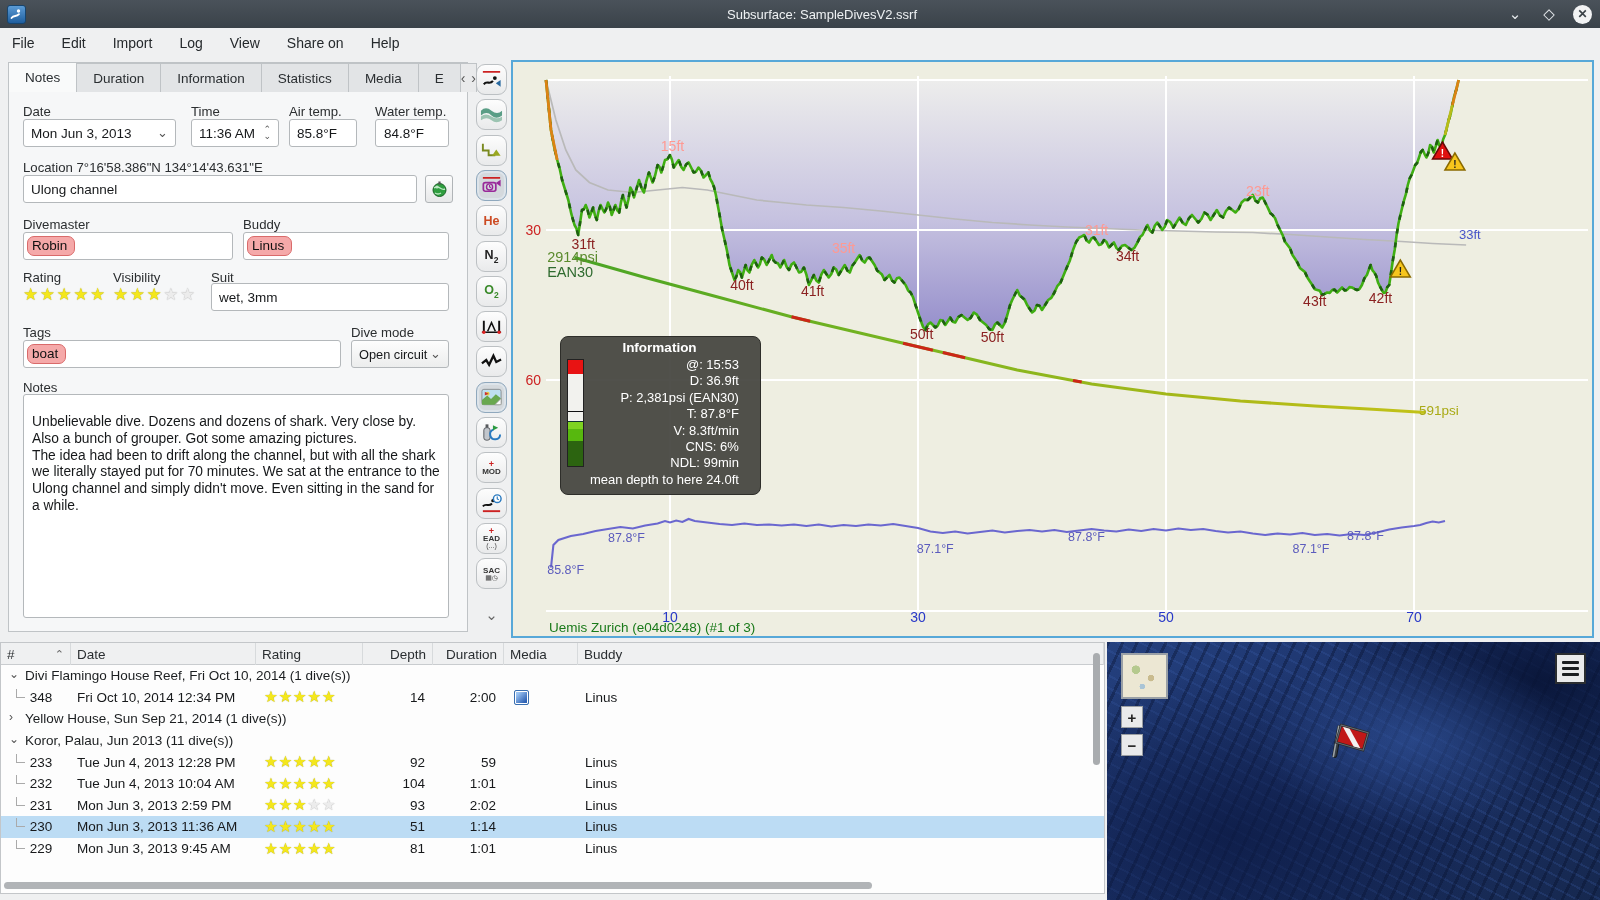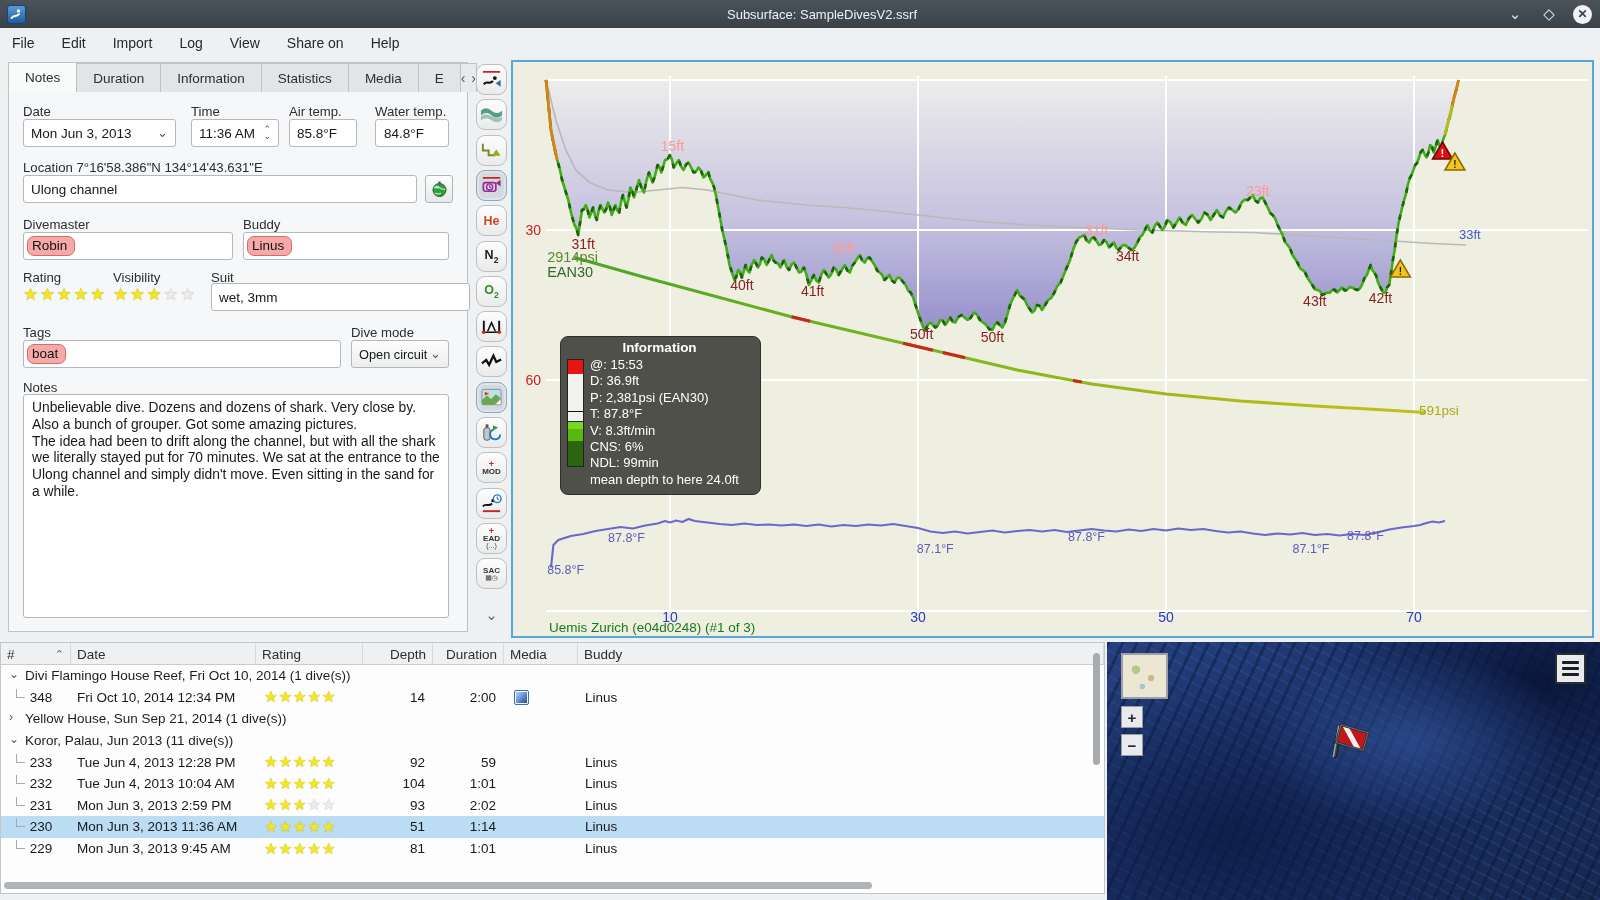--- a/index.html
+++ b/index.html
@@ -33,21 +33,21 @@
   .flabel { position:absolute; font-size:13.2px; color:#2b2e30; white-space:nowrap; }
   .input { position:absolute; background:#fff; border:1px solid #b4b8bb; border-radius:3px; height:28px;
     display:flex; align-items:center; padding:0 7px; font-size:13.5px; color:#16181a; white-space:nowrap; overflow:hidden; }
   .combo-arrow { margin-left:auto; color:#555; font-size:13px; line-height:8px; }
   .spin { margin-left:auto; display:flex; flex-direction:column; color:#555; font-size:9px; line-height:7px; }
   .chip { background:#f5a9a9; border:1px solid #d96a6a; border-radius:7px; padding:1px 7px 2px 4px; font-size:13.5px; color:#111; }
   .stars { position:absolute; font-size:17px; letter-spacing:1.5px; white-space:nowrap; }
   .star-on { color:#f4e71c; text-shadow:0 0 1px #8e8a12; }
   .star-off { color:#ececec; text-shadow:0 0 1px #9a9a9a; }
   #notes-box { position:absolute; left:14px; top:331px; width:426px; height:224px; background:#fff;
-    border:1px solid #b4b8bb; border-radius:3px; padding:5px 8px; font-size:13.8px; line-height:1.22;
+    border:1px solid #b4b8bb; border-radius:3px; padding:19px 8px; font-size:13.8px; line-height:1.22;
     color:#16181a; white-space:pre-wrap; }
   #globe-btn { position:absolute; display:flex; align-items:center; justify-content:center;
     background:linear-gradient(#fdfdfd,#e7e8e9); border:1px solid #b0b4b7; border-radius:3px; }
 
   
   #profile-toolbar { position:absolute; left:474px; top:62px; width:36px; height:570px; }
   .tbtn { position:absolute; left:2px; width:31px; height:31px; border:1px solid #bcc0c3; border-radius:9px;
     background:linear-gradient(#fdfdfd,#e9eaeb); display:flex; align-items:center; justify-content:center; overflow:hidden; }
   .tbtn.active { background:#d4d9dd; border:1px solid #8fa8bd; box-shadow:0 0 0 2px #dde4ea inset; }
   .tbtn .txticon { font-weight:bold; font-size:12.5px; }
@@ -58,21 +58,21 @@
 
   
   #chart-panel { position:absolute; left:511px; top:60px; width:1083px; height:578px;
     background:#eeeee1; border:2px solid #57a8d8; }
   #chart-svg { position:absolute; left:0; top:0; }
   #info-tooltip { position:absolute; left:47px; top:274px; width:201px; background:rgba(68,68,62,0.93);
     border:1px solid #2e2e2a; border-radius:8px; color:#fff; padding:3px 8px 6px 6px; }
   #info-title { text-align:center; font-weight:bold; font-size:13.5px; margin-bottom:2px; }
   #info-body { display:flex; gap:6px; }
   #info-colorbar { width:17px; display:flex; flex-direction:column; border:1px solid #222; height:108px; margin-top:2px; }
-  #info-rows { font-size:13px; line-height:16.4px; white-space:nowrap; }
+  #info-rows { font-size:13px; line-height:16.4px; white-space:nowrap;text-align:right; }
 
   
   #dive-list { position:absolute; left:0px; top:642px; width:1105px; height:252px; background:#fdfdfd;
     border:1px solid #c3c6c9; }
   #dl-header { display:grid; grid-template-columns:70px 185px 107px 70px 71px 74px auto; height:22px;
     background:#eff0f1; border-bottom:1px solid #c9cccf; font-size:13.5px; color:#2a2e31; align-items:center; }
   #dl-header .hcell { padding:0 6px; border-right:1px solid #d7dadc; height:22px; display:flex; align-items:center; }
   #dl-header .hr { justify-content:flex-end; }
   .dl-row { display:grid; grid-template-columns:70px 185px 107px 70px 71px 74px auto; height:21.6px;
     align-items:center; font-size:13.5px; color:#17191b; }
@@ -203,21 +203,21 @@
   <div class="flabel" style="left:234px;top:154px;">Buddy</div>
   <div class="input" style="left:234px;top:169px;width:206px;padding:0 3px;">
     <span class="chip">Linus</span>
   </div>
 
   <div class="flabel" style="left:14px;top:207px;">Rating</div>
   <div class="stars" style="left:14px;top:221px;" id="rating-stars"><span class="star-on">★</span><span class="star-on">★</span><span class="star-on">★</span><span class="star-on">★</span><span class="star-on">★</span></div>
   <div class="flabel" style="left:104px;top:207px;">Visibility</div>
   <div class="stars" style="left:104px;top:221px;" id="visibility-stars"><span class="star-on">★</span><span class="star-on">★</span><span class="star-on">★</span><span class="star-off">★</span><span class="star-off">★</span></div>
   <div class="flabel" style="left:202px;top:207px;">Suit</div>
-  <div class="input" style="left:202px;top:220px;width:259px;">
+  <div class="input" style="left:202px;top:220px;width:238px;">
       <span>wet, 3mm</span>
     </div>
 
   <div class="flabel" style="left:14px;top:262px;">Tags</div>
   <div class="input" style="left:14px;top:277px;width:318px;padding:0 3px;">
     <span class="chip">boat</span>
   </div>
   <div class="flabel" style="left:342px;top:262px;">Dive mode</div>
   <div class="input" style="left:342px;top:277px;width:98px;background:linear-gradient(#fdfdfd,#eceded);">
     <span style="font-size:12.8px;">Open circuit</span>

